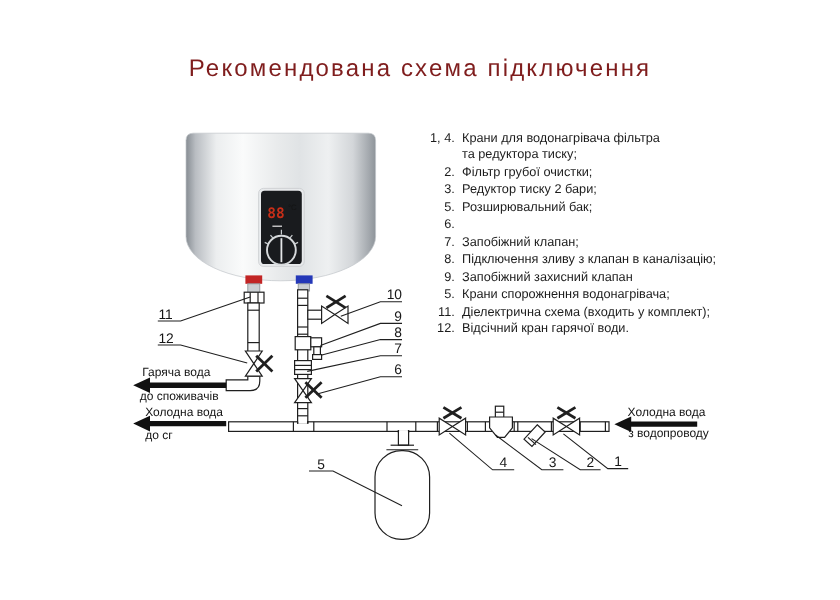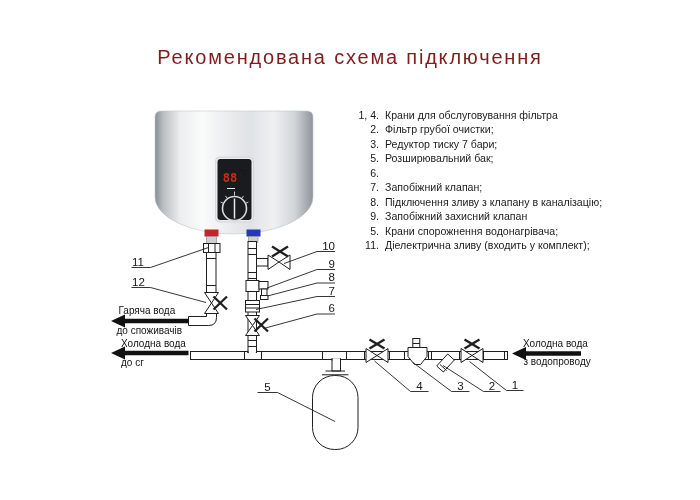--- a/index.html
+++ b/index.html
@@ -20,59 +20,67 @@
 </head>
 <body>
 
 <div class="screen">
 
   <div class="title">Рекомендована схема підключення</div>
 
   <div class="legend">
     <div class="row">
         <span class="num">1, 4.</span>
-        <span class="txt">Крани для обслуговування фільтра</span>
+        <span class="txt">Крани для водонагрівача фільтра</span>
+      </div>
+    <div class="row">
+        <span class="num"></span>
+        <span class="txt">та редуктора тиску;</span>
       </div>
     <div class="row">
         <span class="num">2.</span>
         <span class="txt">Фільтр грубої очистки;</span>
       </div>
     <div class="row">
         <span class="num">3.</span>
-        <span class="txt">Редуктор тиску 7 бари;</span>
+        <span class="txt">Редуктор тиску 2 бари;</span>
       </div>
     <div class="row">
         <span class="num">5.</span>
         <span class="txt">Розширювальний бак;</span>
       </div>
     <div class="row">
         <span class="num">6.</span>
       </div>
     <div class="row">
         <span class="num">7.</span>
         <span class="txt">Запобіжний клапан;</span>
       </div>
     <div class="row">
         <span class="num">8.</span>
-        <span class="txt">Підключення зливу з клапану в каналізацію;</span>
+        <span class="txt">Підключення зливу з клапан в каналізацію;</span>
       </div>
     <div class="row">
         <span class="num">9.</span>
         <span class="txt">Запобіжний захисний клапан</span>
       </div>
     <div class="row">
         <span class="num"></span>
       </div>
     <div class="row">
         <span class="num">5.</span>
         <span class="txt">Крани спорожнення водонагрівача;</span>
       </div>
     <div class="row">
         <span class="num">11.</span>
-        <span class="txt">Діелектрична зливу (входить у комплект);</span>
+        <span class="txt">Діелектрична схема (входить у комплект);</span>
+      </div>
+    <div class="row">
+        <span class="num">12.</span>
+        <span class="txt">Відсічний кран гарячої води.</span>
       </div>
   </div>
 
   <svg width="700" height="500" viewBox="0 0 700 500">
     <defs>
       <linearGradient id="tg" x1="0" y1="0" x2="1" y2="0">
         <stop offset="0" stop-color="#878d93"></stop>
         <stop offset=".05" stop-color="#b9bdc2"></stop>
         <stop offset=".16" stop-color="#eceeef"></stop>
         <stop offset=".30" stop-color="#fafbfb"></stop>

